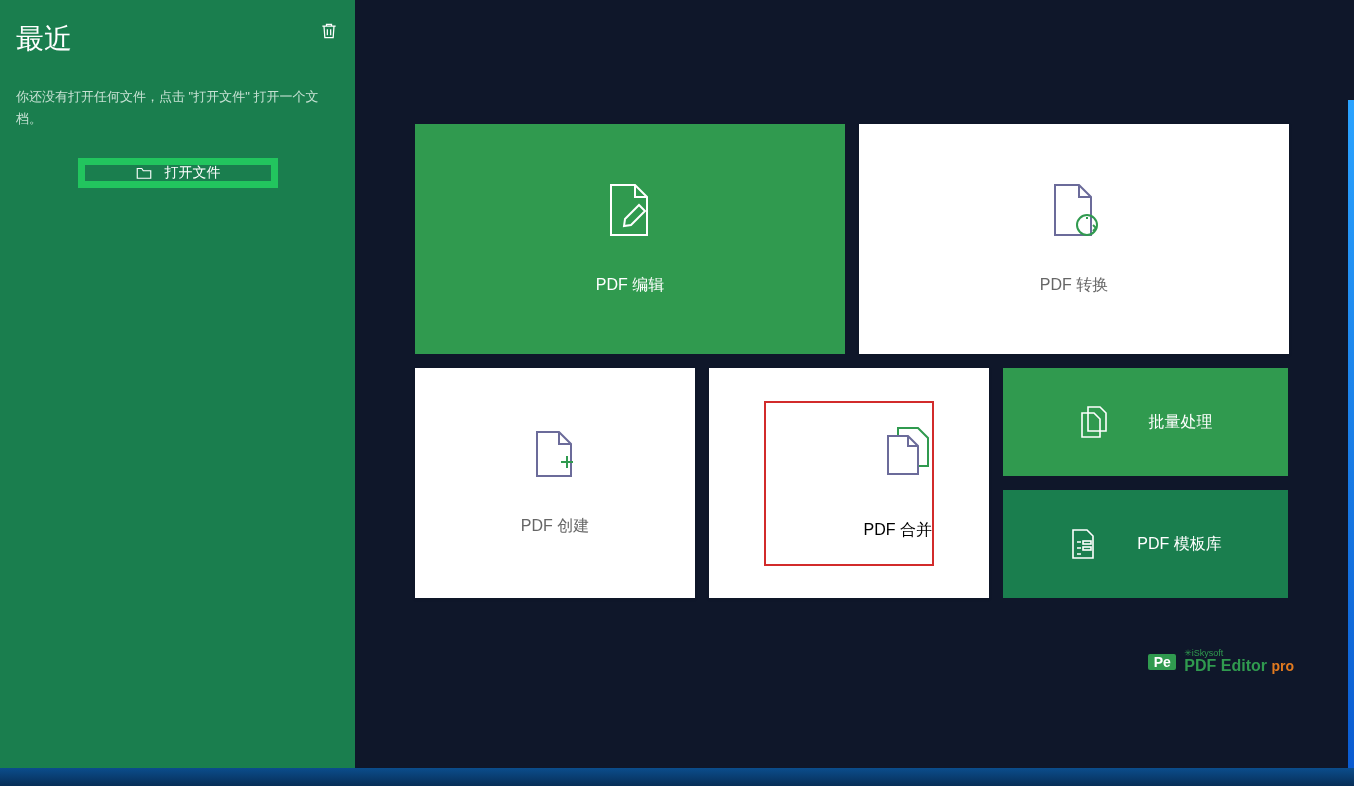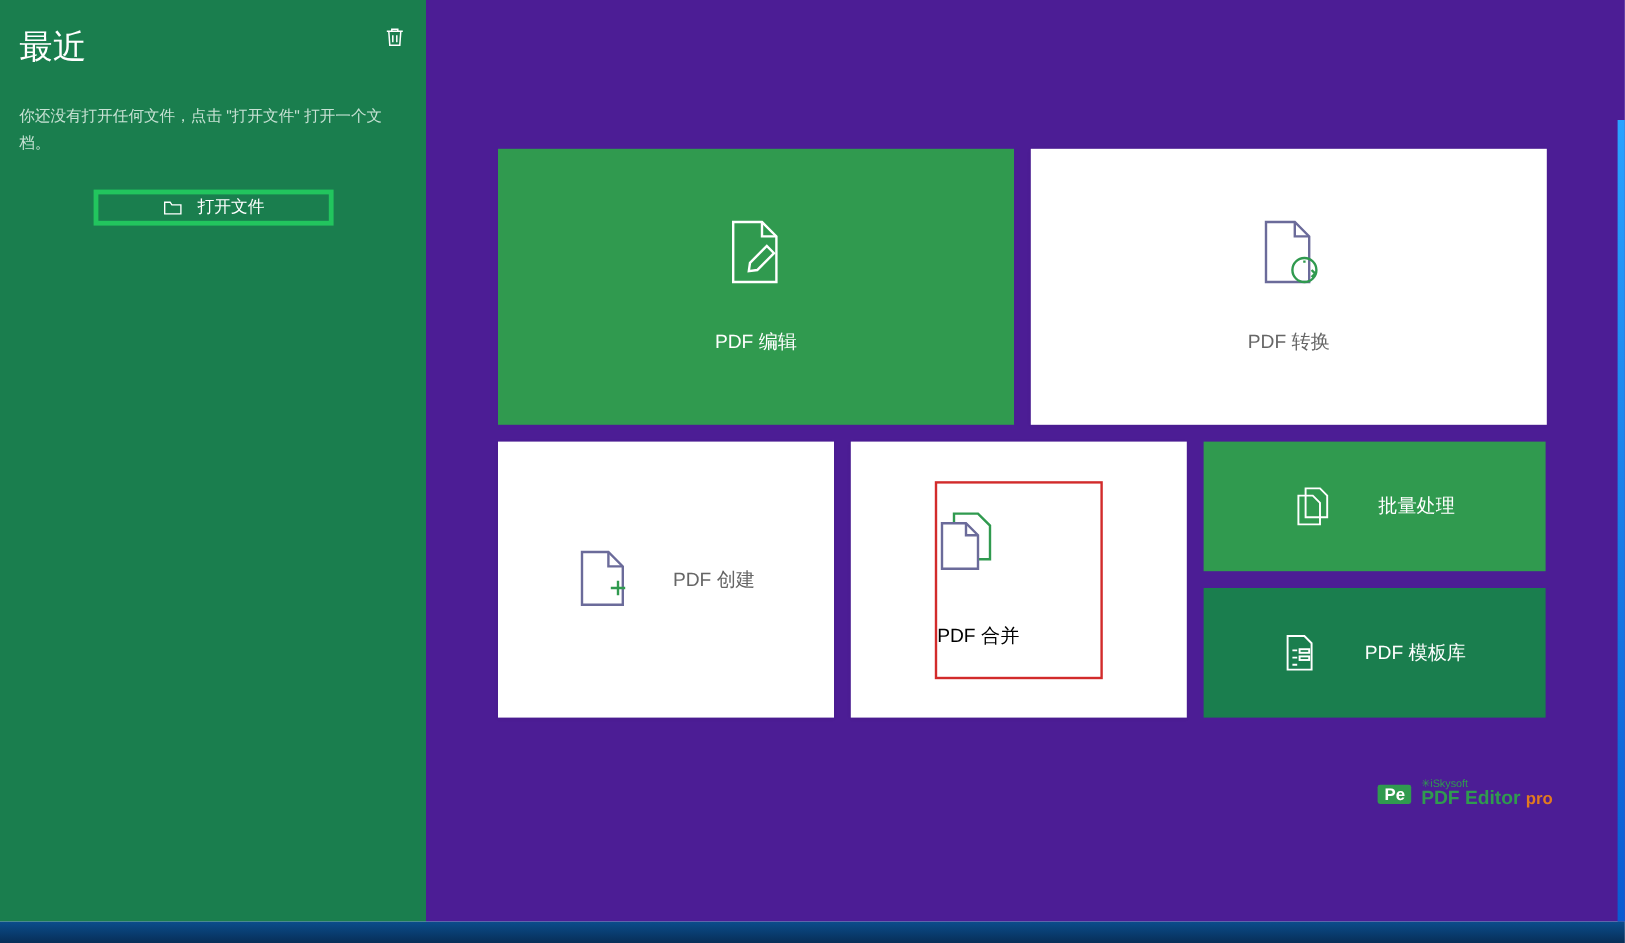--- a/index.html
+++ b/index.html
@@ -3,31 +3,31 @@
 <meta charset="utf-8">
 <style>
   * { margin: 0; padding: 0; box-sizing: border-box; }
   body { font-family: "Microsoft YaHei", Arial, sans-serif; width: 1354px; height: 786px; overflow: hidden; background: #fff; position: relative; }
   .app { display: flex; width: 100%; height: 768px; }
   .sidebar { width: 355px; background: #1a7e4e; color: #fff; padding: 20px 16px; position: relative; }
   .sidebar-header { display: flex; justify-content: space-between; margin-bottom: 28px; }
   .sidebar-title { font-size: 28px; font-weight: 400; }
   .trash { width: 20px; height: 22px; cursor: pointer; }
   .sidebar-hint { font-size: 13px; line-height: 1.7; color: #c7e2d4; margin-bottom: 28px; }
-  .open-file-btn { display: flex; align-items: center; justify-content: center; gap: 12px; width: 200px; height: 30px; margin: 0 auto; border: 4px solid #22c55e; cursor: pointer; font-size: 14px; color: #fff; }
-  .main { flex: 1; background: #4c1d95; padding: 124px 60px 0 60px; position: relative; }
+  .open-file-btn { display: flex; align-items: center; justify-content: center; gap: 12px; width: 200px; height: 30px; margin: 0 auto; border: 7px solid #22c55e; cursor: pointer; font-size: 14px; color: #fff; }
+  .main { flex: 1; background: #0f172a; padding: 124px 60px 0 60px; position: relative; }
   .tiles { display: grid; grid-template-columns: 430px 430px; column-gap: 14px; row-gap: 14px; }
   .tile-big { height: 230px; display: flex; flex-direction: column; align-items: center; justify-content: center; gap: 36px; cursor: pointer; }
   .tile-green { background: #309a4f; color: #fff; }
   .tile-white { background: #fff; color: #666; box-shadow: 0 1px 4px rgba(0,0,0,.08); }
   .tile-label { font-size: 16px; font-weight: 400; }
   .row2 { display: flex; gap: 14px; margin-top: 14px; }
-  .tile-med { width: 280px; height: 230px; display: flex; flex-direction: row; align-items: center; justify-content: center; gap: 36px; cursor: pointer; }
+  .tile-med { width: 280px; height: 230px; display: flex; flex-direction: column; align-items: center; justify-content: center; gap: 36px; cursor: pointer; }
   .tile-merge-wrap { width: 280px; height: 230px; display: flex; align-items: center; justify-content: center; background:#fff; box-shadow:0 1px 4px rgba(0,0,0,.08); cursor:pointer;}
-  .tile-merge-inner { width: 140px; height: 165px; border: 2px solid #d22b2b; display: flex; flex-direction: column; align-items: flex-start; justify-content: center; gap: 44px; }
+  .tile-merge-inner { width: 170px; height: 165px; border: 2px solid #d22b2b; display: flex; flex-direction: column; align-items: flex-end; justify-content: center; gap: 44px; }
   .right-stack { width: 285px; display: flex; flex-direction: column; gap: 14px; }
   .tile-small { height: 108px; display: flex; align-items: center; justify-content: center; gap: 40px; cursor: pointer; color: #fff; font-size: 16px; }
   .tile-small-green { background: #309a4f; }
   .tile-small-dark  { background: #1a7e4e; }
   .brand { position: absolute; right: 60px; bottom: 94px; display: flex; align-items: center; gap: 8px; }
   .brand-badge { width: 28px; height: 16px; background: #309a4f; color: #fff; font-weight: bold; font-size: 14px; display:flex; align-items:center; justify-content:center; border-radius:2px;}
   .brand-text { line-height: 1; }
   .brand-top { font-size: 9px; color: #309a4f; font-weight: normal; }
   .brand-mid { font-size: 16px; color: #309a4f; font-weight: bold; }
   .brand-pro { font-size: 14px; color: #e27a1f; font-weight: bold; margin-left: 0;}

